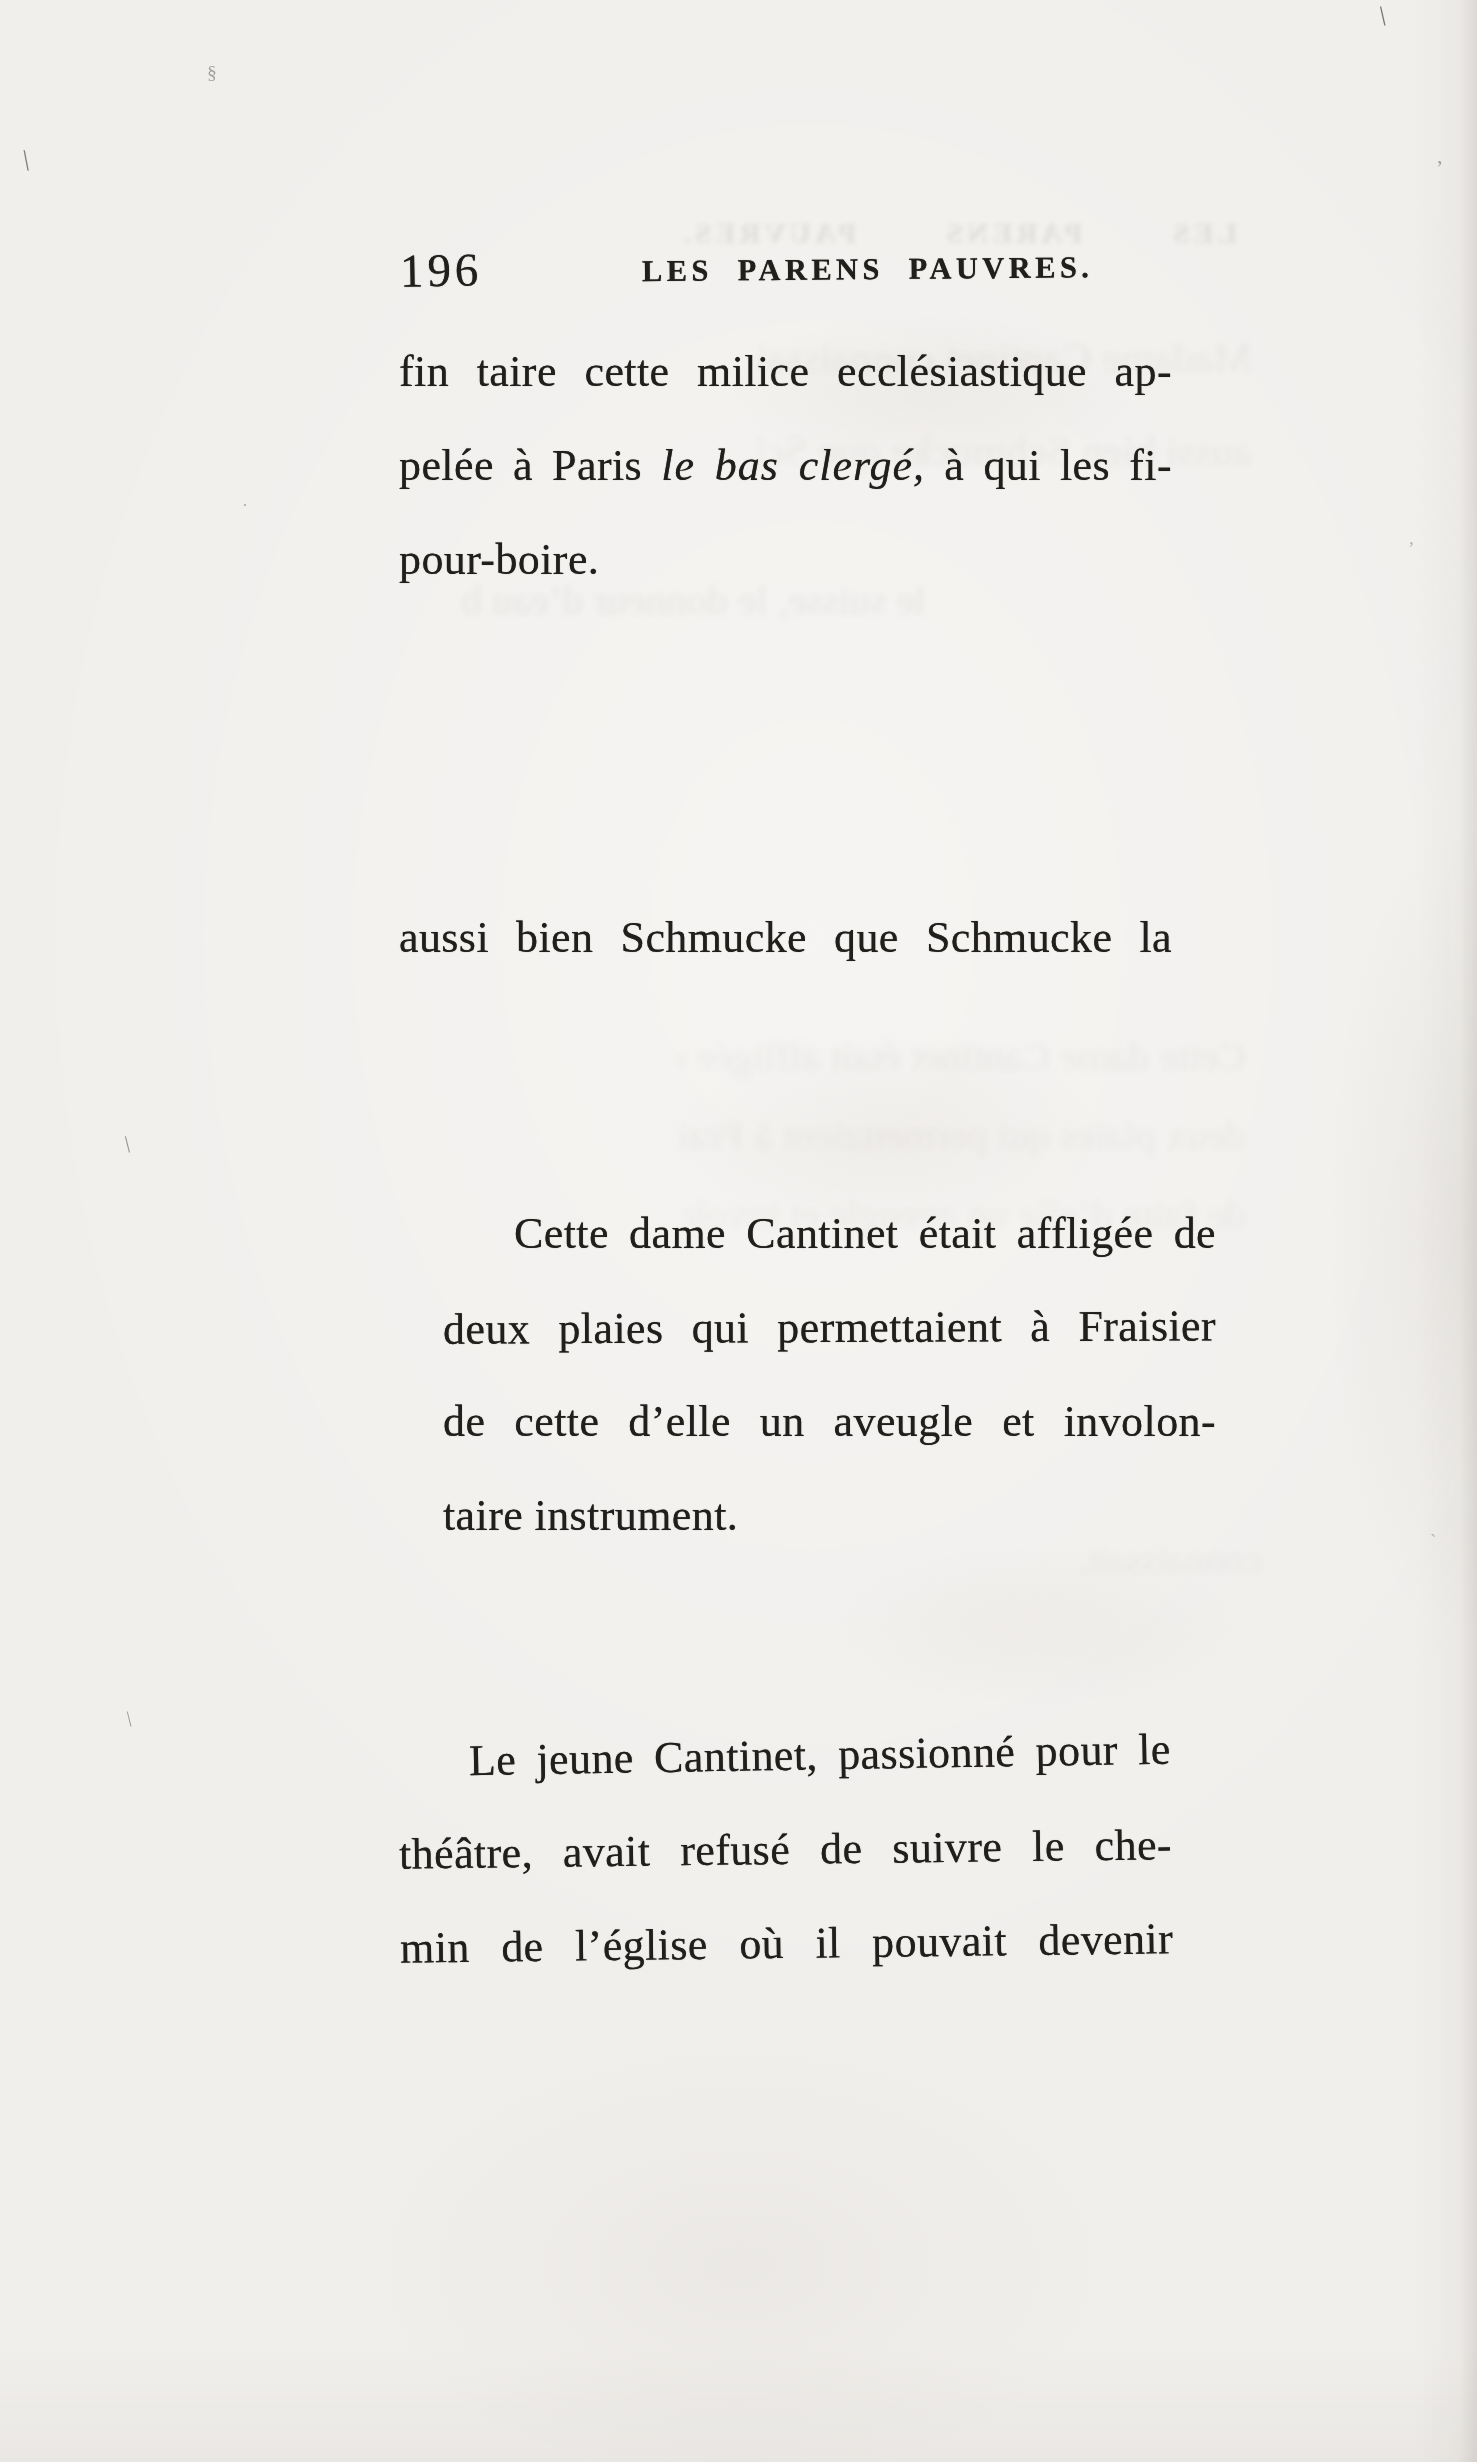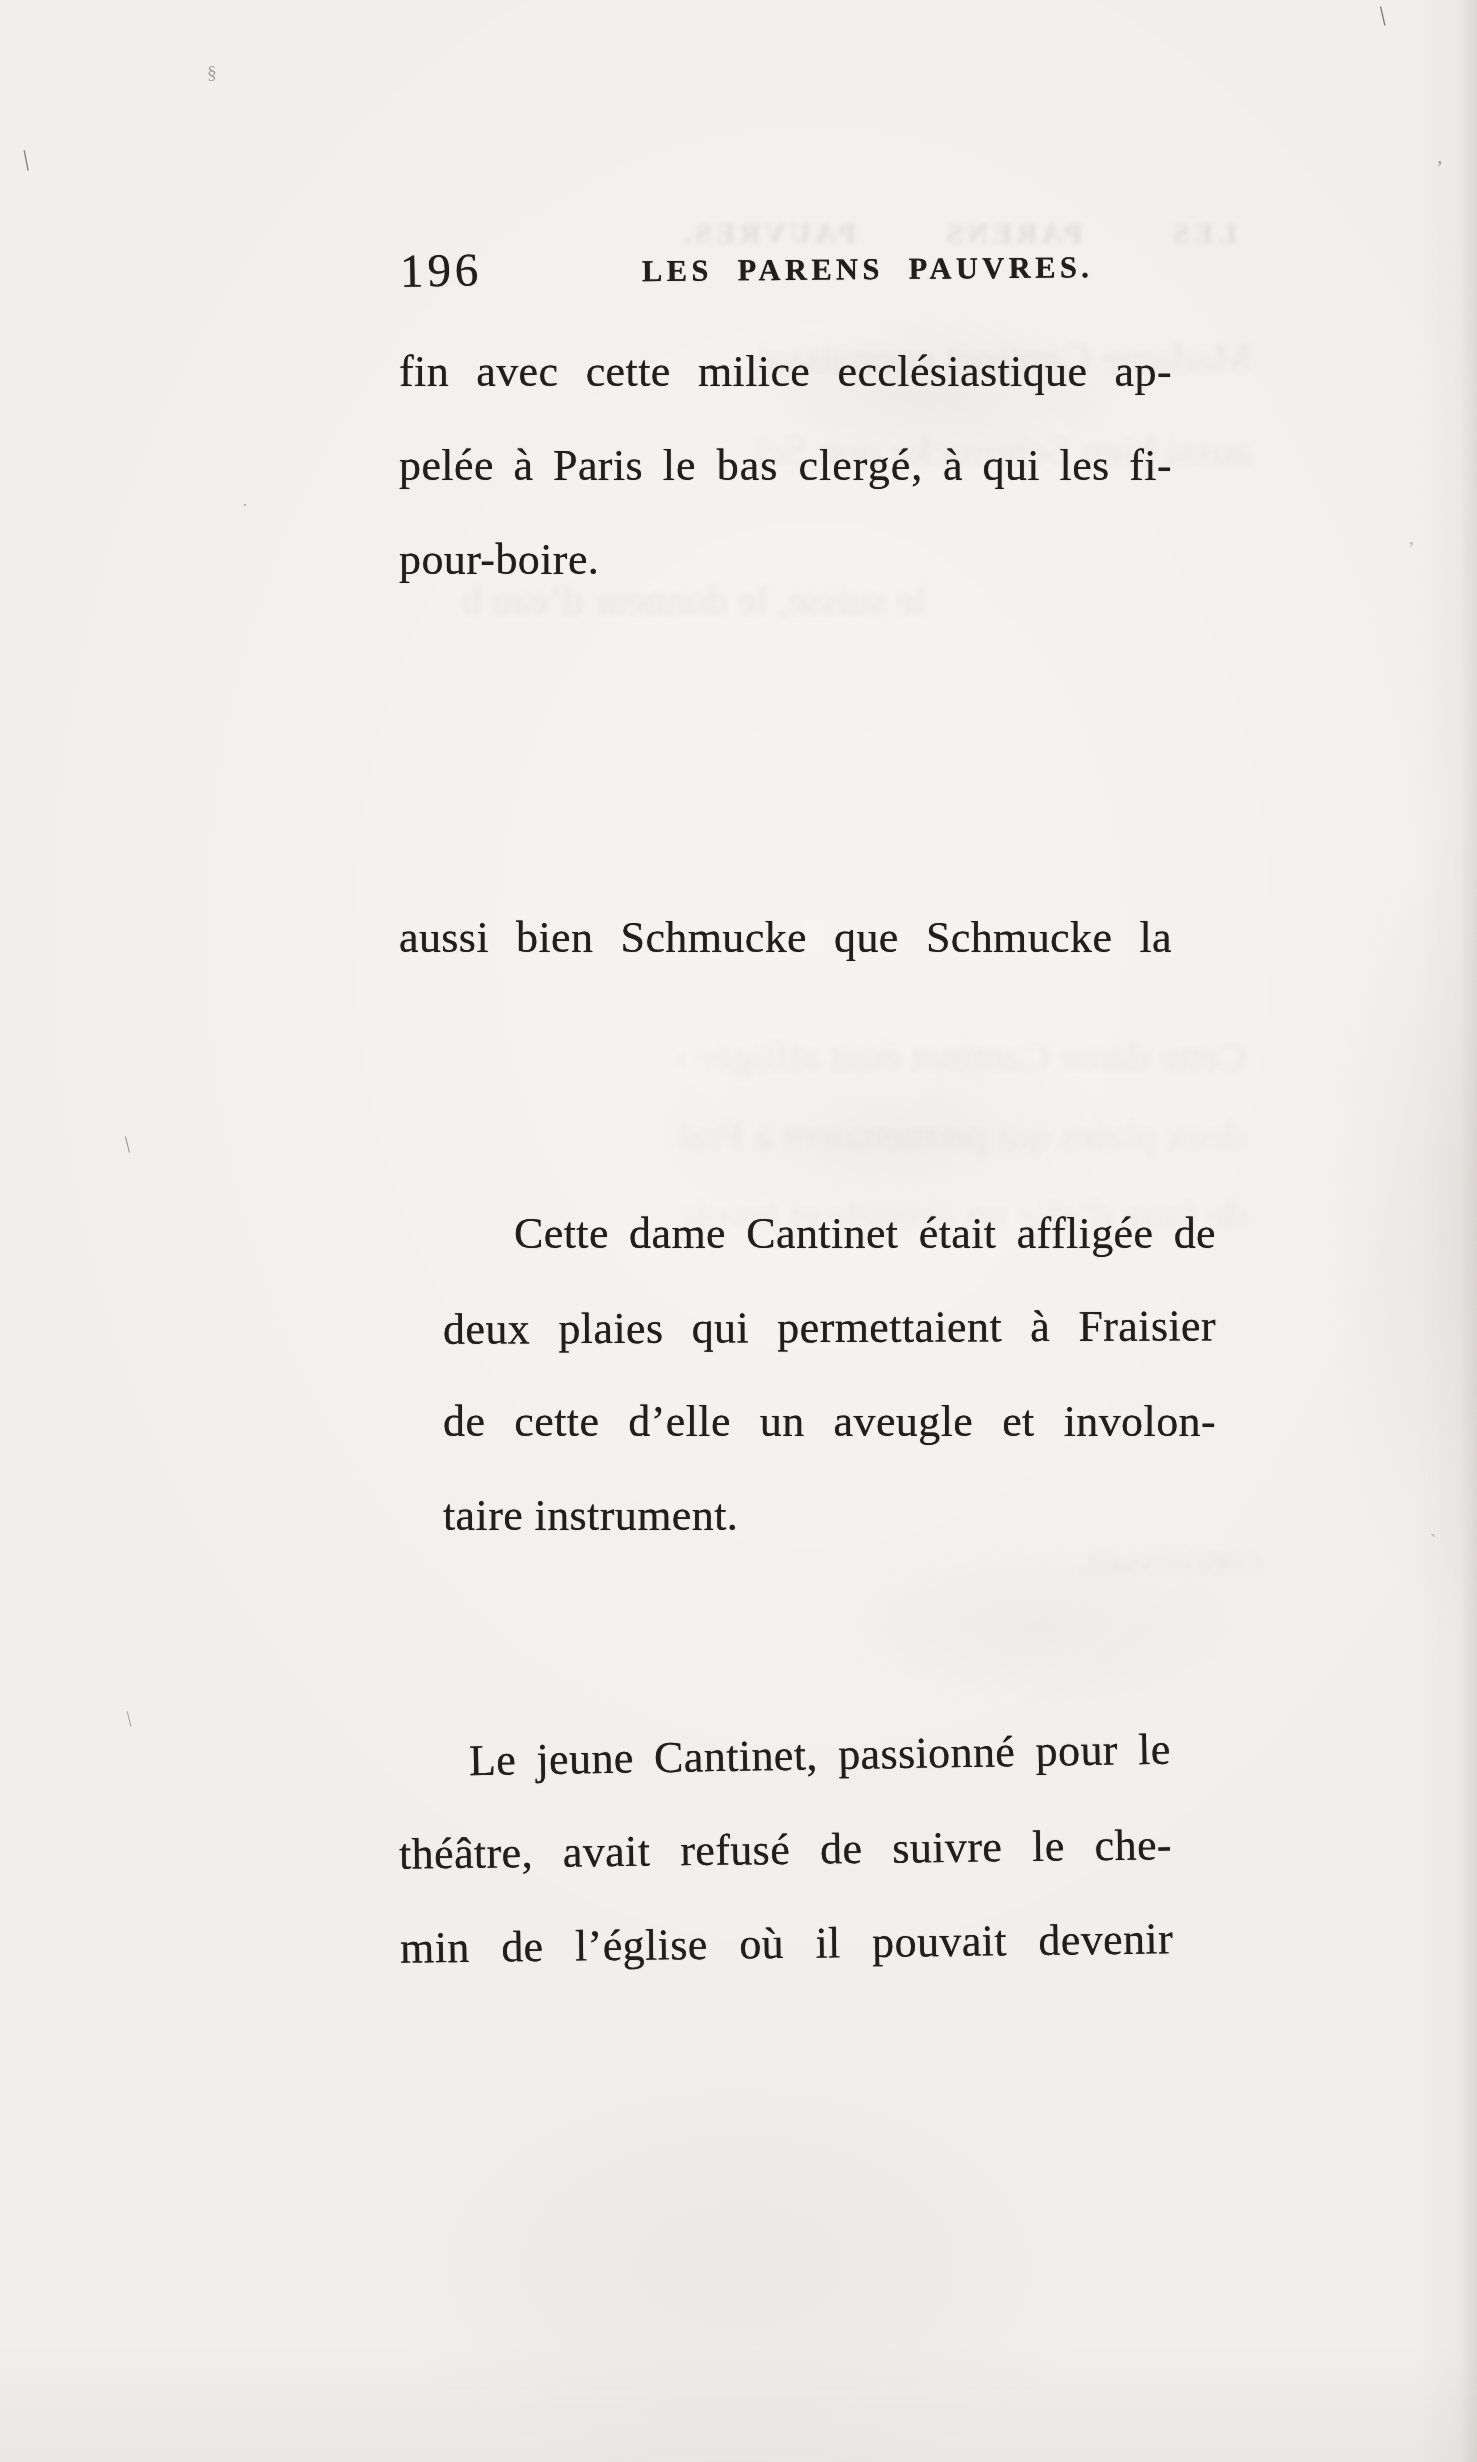--- a/index.html
+++ b/index.html
@@ -33,21 +33,21 @@
     position:absolute;left:638px;top:3.9px;width:493px;
     font-size:30.5px;line-height:49px;font-weight:700;letter-spacing:4.4px;word-spacing:12.8px;
     transform:rotate(-0.5deg);
     text-shadow:0 0 0.8px rgba(25,22,20,0.85);
   }
   .para{position:absolute;left:399px;width:773px;font-size:44px;letter-spacing:0.4px;
     text-shadow:0 0 0.7px rgba(28,25,22,0.85);}
   .line{height:94px;line-height:94px;text-align:justify;text-align-last:justify;white-space:normal;}
   .line.last{text-align-last:left;}
   .line.indent{text-indent:71px;}
-  .it{letter-spacing:1px;}
+  .it{font-style:italic;letter-spacing:1px;}
   #para1{top:325px;}
   #para2{top:891px;}
   #para3{top:1187px;margin-left:44px;}
   #para4{top:1709px;transform:rotate(-0.7deg);}
   #para4 .l1{transform:rotate(-0.25deg);}
   #para3 .l2{transform:rotate(-0.25deg);}
   
   .ghost{
     position:absolute;pointer-events:none;color:#4a443c;
     transform:scaleX(-1);filter:blur(3.4px);
@@ -78,21 +78,21 @@
 <div class="ghost ghost-c2" aria-hidden="true">deux plaies qui permettaient à Fraisier</div>
 <div class="ghost ghost-c3" aria-hidden="true">de faire d’elle un aveugle et involon-</div>
 <div class="ghost ghost-d" aria-hidden="true">connaissait.</div>
 
 <div class="header">
   <div class="page-number">196</div>
   <div class="running-title">LES PARENS PAUVRES.</div>
 </div>
 
 <div class="para" id="para1">
-  <div class="line">fin avec cette milice ecclésiastique ap-</div>
+  <div class="line">fin taire cette milice ecclésiastique ap-</div>
   <div class="line"><span>pelée à Paris </span><span class="it">le bas clergé,</span><span> à qui les fi-</span></div>
   <div class="line last">pour-boire.</div>
 </div>
 
 <div class="para" id="para2">
   <div class="line">aussi bien Schmucke que Schmucke la</div>
 </div>
 
 <div class="para" id="para3">
   <div class="line indent l1">Cette dame Cantinet était affligée de</div>

